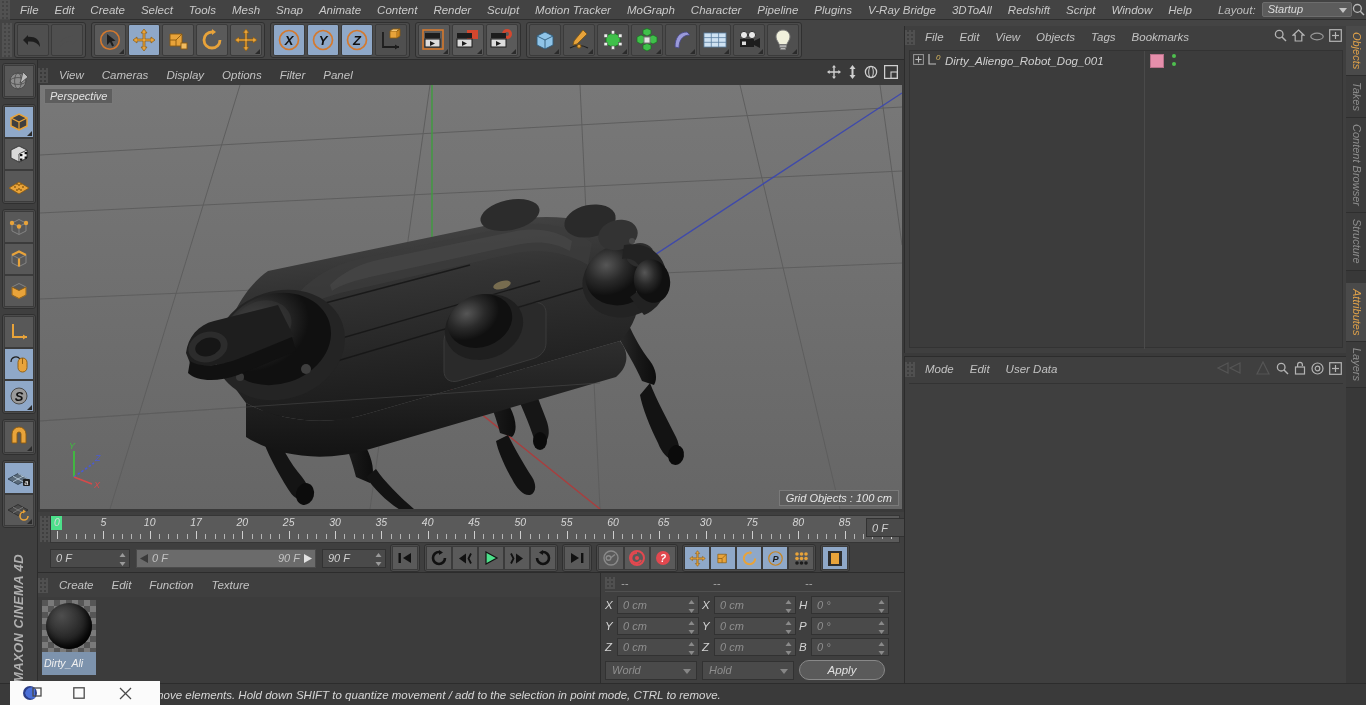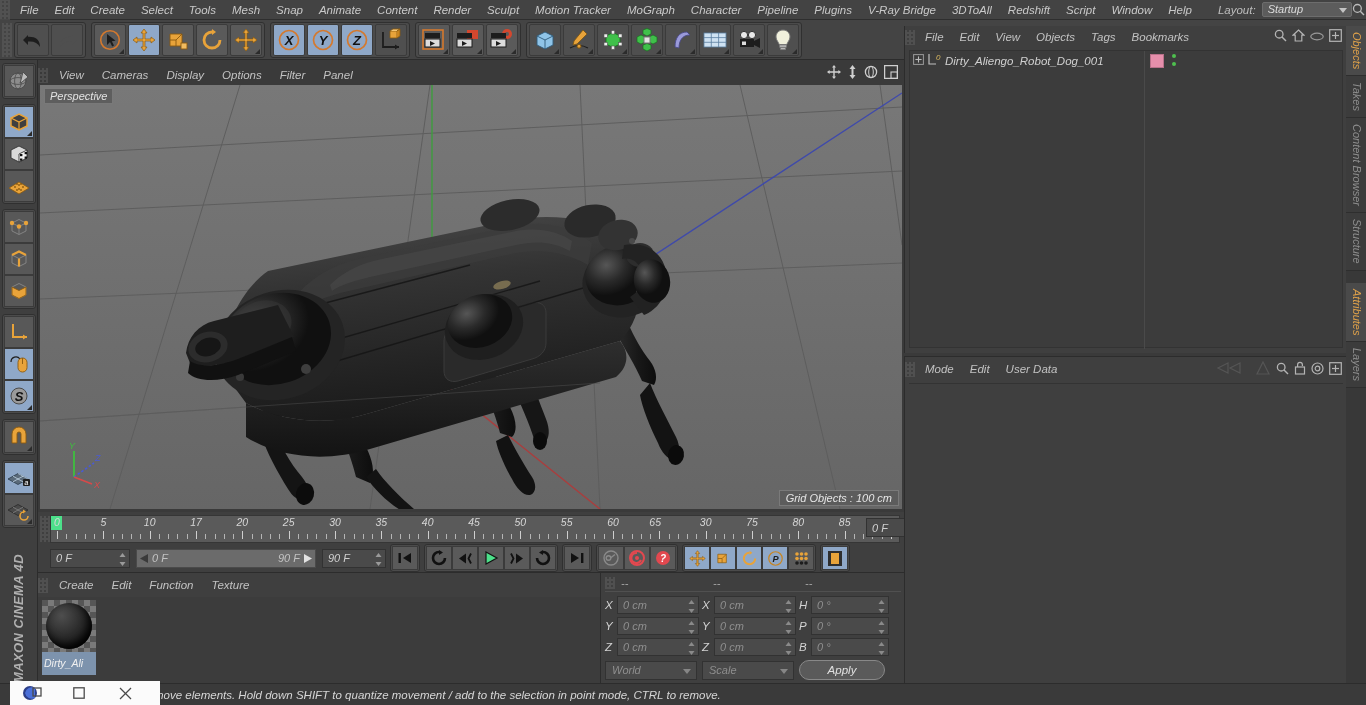--- a/index.html
+++ b/index.html
@@ -822,21 +822,21 @@
           <div style="position: absolute; left: 524.933px; top: 18px; width: 1px; height: 5px; background: rgb(181, 181, 181);"></div>
           <div style="position: absolute; left: 534.2px; top: 18px; width: 1px; height: 5px; background: rgb(181, 181, 181);"></div>
           <div style="position: absolute; left: 543.467px; top: 18px; width: 1px; height: 5px; background: rgb(181, 181, 181);"></div>
           <div style="position: absolute; left: 552.733px; top: 18px; width: 1px; height: 5px; background: rgb(181, 181, 181);"></div>
           <div style="position: absolute; left: 552px; top: 0px; width: 20px; text-align: center; font-size: 10.5px; color: rgb(214, 214, 214);">60</div>
           <div style="position: absolute; left: 562px; top: 15px; width: 1px; height: 8px; background: rgb(207, 207, 207);"></div>
           <div style="position: absolute; left: 571.267px; top: 18px; width: 1px; height: 5px; background: rgb(181, 181, 181);"></div>
           <div style="position: absolute; left: 580.533px; top: 18px; width: 1px; height: 5px; background: rgb(181, 181, 181);"></div>
           <div style="position: absolute; left: 589.8px; top: 18px; width: 1px; height: 5px; background: rgb(181, 181, 181);"></div>
           <div style="position: absolute; left: 599.067px; top: 18px; width: 1px; height: 5px; background: rgb(181, 181, 181);"></div>
-          <div style="position: absolute; left: 598.333px; top: 0px; width: 20px; text-align: left; font-size: 10.5px; color: rgb(214, 214, 214);">65</div>
+          <div style="position: absolute; left: 598.333px; top: 0px; width: 20px; text-align: right; font-size: 10.5px; color: rgb(214, 214, 214);">65</div>
           <div style="position: absolute; left: 608.333px; top: 15px; width: 1px; height: 8px; background: rgb(207, 207, 207);"></div>
           <div style="position: absolute; left: 617.6px; top: 18px; width: 1px; height: 5px; background: rgb(181, 181, 181);"></div>
           <div style="position: absolute; left: 626.867px; top: 18px; width: 1px; height: 5px; background: rgb(181, 181, 181);"></div>
           <div style="position: absolute; left: 636.133px; top: 18px; width: 1px; height: 5px; background: rgb(181, 181, 181);"></div>
           <div style="position: absolute; left: 645.4px; top: 18px; width: 1px; height: 5px; background: rgb(181, 181, 181);"></div>
           <div style="position: absolute; left: 644.667px; top: 0px; width: 20px; text-align: center; font-size: 10.5px; color: rgb(214, 214, 214);">30</div>
           <div style="position: absolute; left: 654.667px; top: 15px; width: 1px; height: 8px; background: rgb(207, 207, 207);"></div>
           <div style="position: absolute; left: 663.933px; top: 18px; width: 1px; height: 5px; background: rgb(181, 181, 181);"></div>
           <div style="position: absolute; left: 673.2px; top: 18px; width: 1px; height: 5px; background: rgb(181, 181, 181);"></div>
           <div style="position: absolute; left: 682.467px; top: 18px; width: 1px; height: 5px; background: rgb(181, 181, 181);"></div>
@@ -1116,21 +1116,21 @@
               <path d="M3.5 13 L.5 9 H6.5 Z" fill="#8a8a8a"></path>
             </svg></span>
         </div>
       </div>
     <div class="co-bottom">
       <div class="dropdown" style="width:92px;">
         <span>World</span>
         <span class="arr"></span>
       </div>
       <div class="dropdown" style="width:92px;">
-        <span>Scale</span>
+        <span>Hold</span>
         <span class="arr"></span>
       </div>
       <div class="applybtn" style="width:86px;">Apply</div>
     </div>
   </div>
 
   <div class="objmgr">
     <div class="om-head">
       <div class="grip" style="height:15px;"></div>
       <div id="om-menu-items" style="display:flex;">

